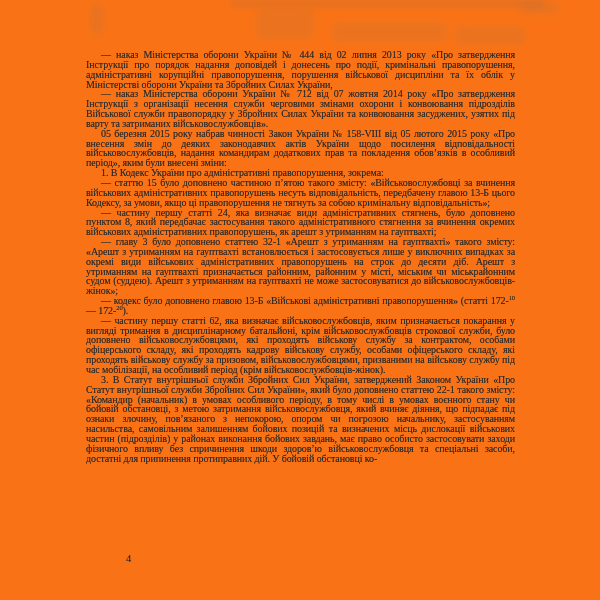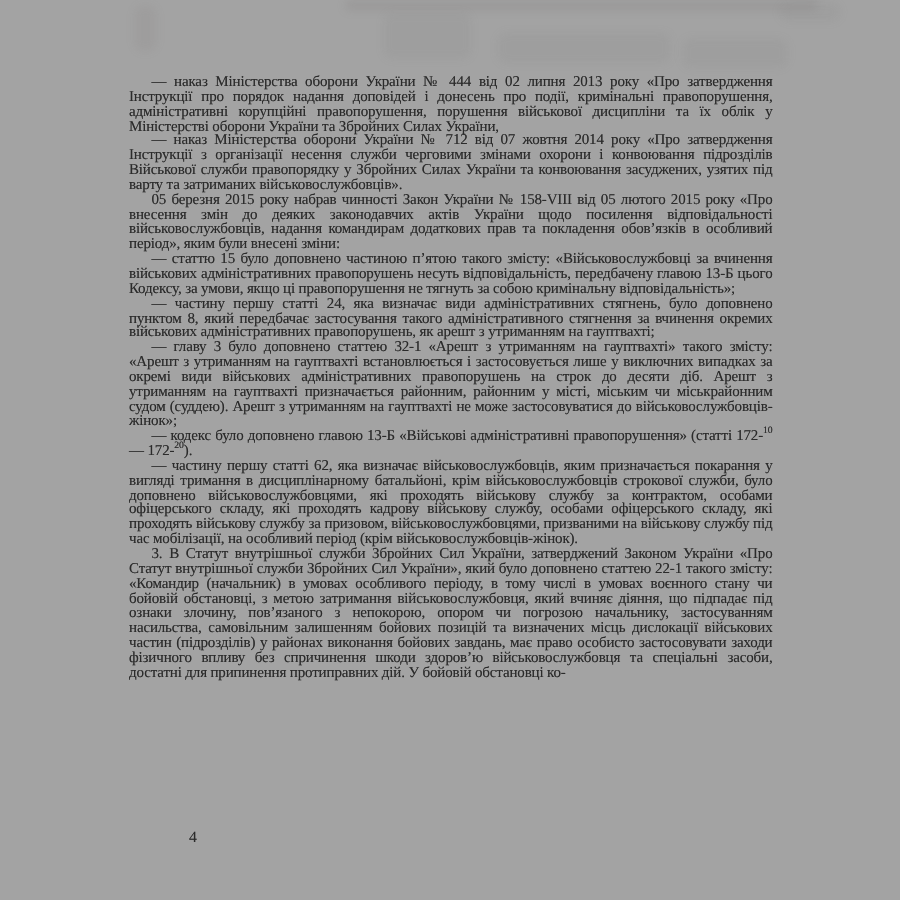--- a/index.html
+++ b/index.html
@@ -10,21 +10,21 @@
     width: 600px;
     height: 600px;
     background: #fdfdfd;
     overflow: hidden;
     position: relative;
     font-family: "Liberation Serif", serif;
   }
   .page {
     position: absolute;
     inset: 0;
-    background: #a3a3a3;
+    background: #f97316;
   }
   
   .smudge {
     position: absolute;
     background: rgba(120, 118, 118, 0.10);
     filter: blur(3px);
     border-radius: 6px;
   }
   .smudge.s1 { left: 230px; top: 0px;  width: 315px; height: 7px;  background: rgba(110,108,108,0.16); }
   .smudge.s2 { left: 256px; top: 9px;  width: 58px;  height: 30px; }
@@ -72,20 +72,21 @@
   <div class="smudge s2"></div>
   <div class="smudge s3"></div>
   <div class="smudge s4"></div>
   <div class="smudge s5"></div>
   <div class="smudge s6"></div>
 
   <div class="text-column">
     <p class="para">— наказ Міністерства оборони України № 444 від 02 липня 2013 року «Про затвердження Інструкції про порядок надання доповідей і донесень про події, кримінальні правопорушення, адміністративні корупційні правопорушення, порушення військової дисципліни та їх облік у Міністерстві оборони України та Збройних Силах України,</p>
     <p class="para">— наказ Міністерства оборони України № 712 від 07 жовтня 2014 року «Про затвердження Інструкції з організації несення служби черговими змінами охорони і конвоювання підрозділів Військової служби правопорядку у Збройних Силах України та конвоювання засуджених, узятих під варту та затриманих військовослужбовців».</p>
     <p class="para">05 березня 2015 року набрав чинності Закон України № 158-VIII від 05 лютого 2015 року «Про внесення змін до деяких законодавчих актів України щодо посилення відповідальності військовослужбовців, надання командирам додаткових прав та покладення обов’язків в особливий період», яким були внесені зміни:</p>
+    <p class="para">1. В Кодекс України про адміністративні правопорушення, зокрема:</p>
     <p class="para">— статтю 15 було доповнено частиною п’ятою такого змісту: «Військовослужбовці за вчинення військових адміністративних правопорушень несуть відповідальність, передбачену главою 13-Б цього Кодексу, за умови, якщо ці правопорушення не тягнуть за собою кримінальну відповідальність»;</p>
     <p class="para">— частину першу статті 24, яка визначає види адміністративних стягнень, було доповнено пунктом 8, який передбачає застосування такого адміністративного стягнення за вчинення окремих військових адміністративних правопорушень, як арешт з утриманням на гауптвахті;</p>
     <p class="para">— главу 3 було доповнено статтею 32-1 «Арешт з утриманням на гауптвахті» такого змісту: «Арешт з утриманням на гауптвахті встановлюється і застосовується лише у виключних випадках за окремі види військових адміністративних правопорушень на строк до десяти діб. Арешт з утриманням на гауптвахті призначається районним, районним у місті, міським чи міськрайонним судом (суддею). Арешт з утриманням на гауптвахті не може застосовуватися до військовослужбовців-жінок»;</p>
     <p class="para">
       <span>— кодекс було доповнено главою 13-Б «Військові адміністративні правопорушення» (статті 172-</span><span class="sup">10</span><span> — 172-</span><span class="sup">20</span><span>).</span>
     </p>
     <p class="para">— частину першу статті 62, яка визначає військовослужбовців, яким призначається покарання у вигляді тримання в дисциплінарному батальйоні, крім військовослужбовців строкової служби, було доповнено військовослужбовцями, які проходять військову службу за контрактом, особами офіцерського складу, які проходять кадрову військову службу, особами офіцерського складу, які проходять військову службу за призовом, військовослужбовцями, призваними на військову службу під час мобілізації, на особливий період (крім військовослужбовців-жінок).</p>
     <p class="para">3. В Статут внутрішньої служби Збройних Сил України, затверджений Законом України «Про Статут внутрішньої служби Збройних Сил України», який було доповнено статтею 22-1 такого змісту: «Командир (начальник) в умовах особливого періоду, в тому числі в умовах воєнного стану чи бойовій обстановці, з метою затримання військовослужбовця, який вчиняє діяння, що підпадає під ознаки злочину, пов’язаного з непокорою, опором чи погрозою начальнику, застосуванням насильства, самовільним залишенням бойових позицій та визначених місць дислокації військових частин (підрозділів) у районах виконання бойових завдань, має право особисто застосовувати заходи фізичного впливу без спричинення шкоди здоров’ю військовослужбовця та спеціальні засоби, достатні для припинення протиправних дій. У бойовій обстановці ко-</p>
   </div>
 

